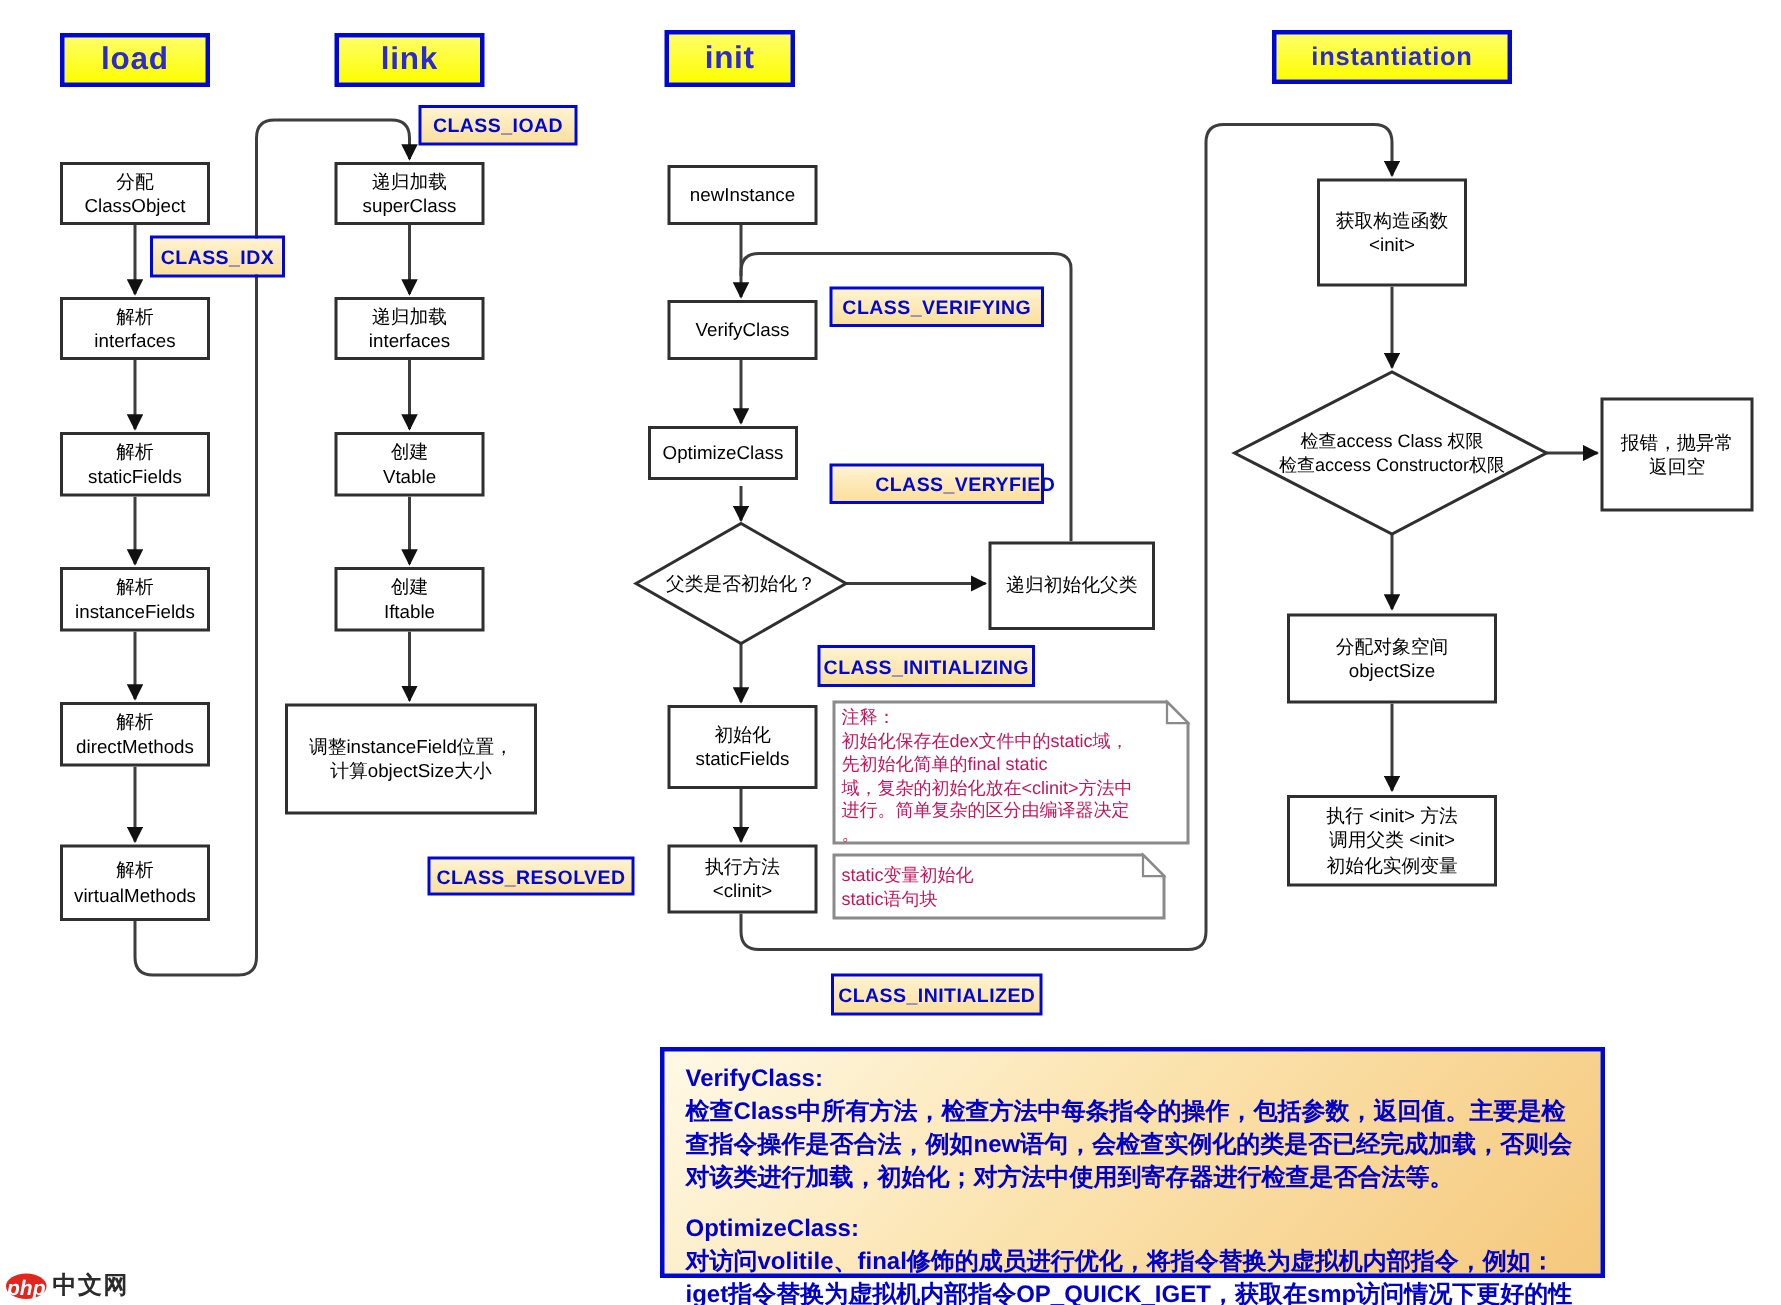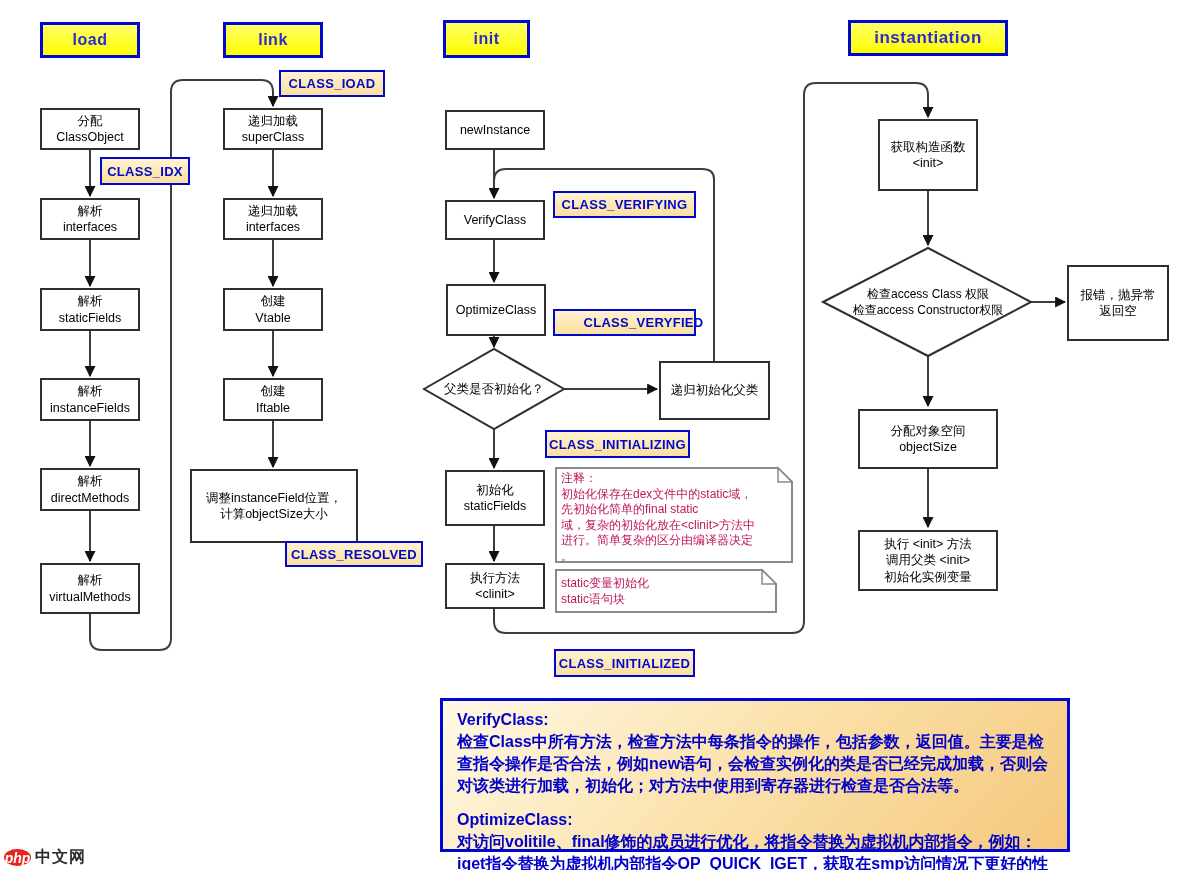--- a/index.html
+++ b/index.html
@@ -9,21 +9,21 @@
   }
   .wires{position:absolute;left:0;top:0;width:1187px;height:870px;}
   .box{
     position:absolute;box-sizing:border-box;background:#ffffff;border:2px solid #2f2f2f;
     display:flex;align-items:center;justify-content:center;text-align:center;
     font-size:12.5px;line-height:1.3;color:#000;white-space:pre-line;
   }
   .phase{
     position:absolute;box-sizing:border-box;
     background:linear-gradient(#ffff66,#fdfd00);
-    border:3px solid #0008cf;color:#2b2bd0;font-weight:bold;font-size:16px;
+    border:3px solid #0008cf;color:#2b2bd0;font-weight:bold;font-size:21px;
     display:flex;align-items:center;justify-content:center;letter-spacing:.5px;
   }
   .phase.small{font-size:17px;}
   .state-label{
     position:absolute;box-sizing:border-box;
     background:linear-gradient(#fff3d0,#fbdf9d);
     border:2px solid #0008cf;color:#0008cf;font-weight:bold;font-size:13px;
     display:flex;align-items:center;justify-content:center;letter-spacing:.3px;
   }
   .dtext{
@@ -125,21 +125,21 @@
 interfaces</div>
   <div class="box" style="left:223px;top:288px;width:100px;height:43px;">创建
 Vtable</div>
   <div class="box" style="left:223px;top:378px;width:100px;height:43px;">创建
 Iftable</div>
   <div class="box" style="left:190px;top:469px;width:168px;height:74px;">调整instanceField位置，
 计算objectSize大小</div>
 
   <div class="box" style="left:445px;top:110px;width:100px;height:40px;">newInstance</div>
   <div class="box" style="left:445px;top:200px;width:100px;height:40px;">VerifyClass</div>
-  <div class="box" style="left:446px;top:284px;width:100px;height:52px;">OptimizeClass</div>
+  <div class="box" style="left:432px;top:284px;width:100px;height:36px;">OptimizeClass</div>
   <div class="dtext" style="left:430px;top:369px;width:128px;height:40px;">父类是否初始化？</div>
   <div class="box" style="left:659px;top:361px;width:111px;height:59px;">递归初始化父类</div>
   <div class="box" style="left:445px;top:470px;width:100px;height:56px;">初始化
 staticFields</div>
   <div class="box" style="left:445px;top:563px;width:100px;height:46px;">执行方法
 &lt;clinit&gt;</div>
 
   <div class="box" style="left:878px;top:119px;width:100px;height:72px;">获取构造函数
 &lt;init&gt;</div>
   <div class="dtext" style="left:830px;top:276px;width:196px;height:52px;font-size:12px;">检查access Class 权限
@@ -147,21 +147,21 @@
   <div class="box" style="left:1067px;top:265px;width:102px;height:76px;">报错，抛异常
 返回空</div>
   <div class="box" style="left:858px;top:409px;width:140px;height:60px;">分配对象空间
 objectSize</div>
   <div class="box" style="left:858px;top:530px;width:140px;height:61px;">执行 &lt;init&gt; 方法
 调用父类 &lt;init&gt;
 初始化实例变量</div>
 
   <div class="state-label" style="left:279px;top:70px;width:106px;height:27px;">CLASS_IOAD</div>
   <div class="state-label" style="left:100px;top:157px;width:90px;height:28px;">CLASS_IDX</div>
-  <div class="state-label" style="left:285px;top:541px;width:138px;height:26px;">CLASS_RESOLVED</div>
+  <div class="state-label" style="left:285px;top:571px;width:138px;height:26px;">CLASS_RESOLVED</div>
   <div class="state-label" style="left:553px;top:191px;width:143px;height:27px;">CLASS_VERIFYING</div>
   <div class="state-label" style="left:553px;top:309px;width:143px;height:27px;padding-left:38px;">CLASS_VERYFIED</div>
   <div class="state-label" style="left:545px;top:430px;width:145px;height:28px;">CLASS_INITIALIZING</div>
   <div class="state-label" style="left:554px;top:649px;width:141px;height:28px;">CLASS_INITIALIZED</div>
 
   <div class="note-text" style="left:561px;top:471px;width:226px;height:88px;">注释：
 初始化保存在dex文件中的static域，
 先初始化简单的final static
 域，复杂的初始化放在&lt;clinit&gt;方法中
 进行。简单复杂的区分由编译器决定

